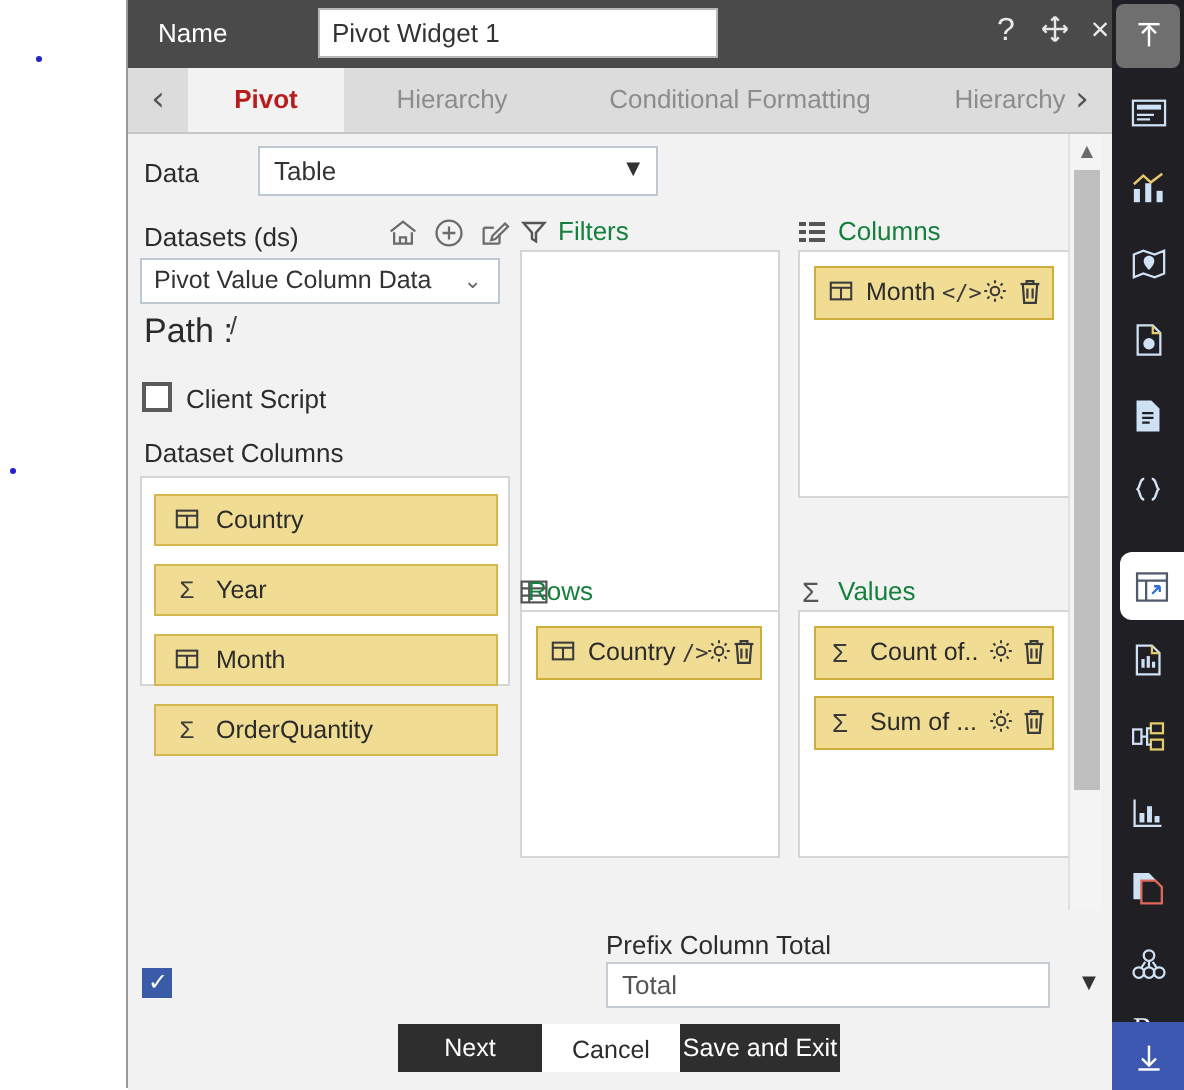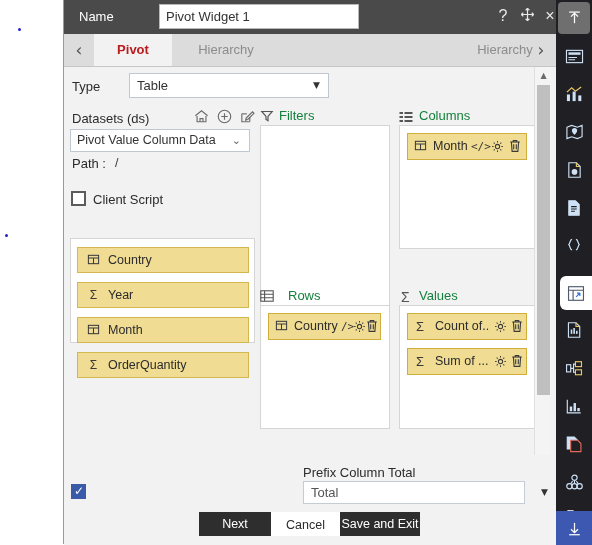--- a/index.html
+++ b/index.html
@@ -87,21 +87,21 @@
     color:#6b6b6b;
   }
   #ds-home { left:129px; }
   #ds-add { left:152px; }
   #ds-edit { left:175px; }
   #ds-select {
     position:absolute; left:6px; top:62px; width:180px; height:23px;
     background:#ffffff; border:1px solid #bfc7d1; box-sizing:border-box;
     font-size:12.5px; color:#333; line-height:21px; padding-left:6px; cursor:pointer;
   }
-  #path-label { left:8px; top:89px; font-size:13px; }
+  #path-label { left:8px; top:89px; font-size:17px; }
   #path-value { left:51px; top:89px; font-size:12.5px; color:#3a3a3a; }
 
   
   #cs-box {
     position:absolute; left:7px; top:124px; width:15px; height:15px;
     border:2px solid #5b5b5b; background:#ffffff; box-sizing:border-box; cursor:pointer;
   }
   #cs-label { left:29px; top:125px; }
   #dscols-label { left:8px; top:152px; }
 
@@ -223,27 +223,28 @@
           <path d="M8 1.5l-2 2M8 1.5l2 2M8 14.5l-2-2M8 14.5l2-2M1.5 8l2-2M1.5 8l2 2M14.5 8l-2-2M14.5 8l-2 2"></path>
         </svg>
       </div>
       <div class="tb-icon" id="tb-close">×</div>
     </div>
 
     <div id="tabstrip">
       <div class="tab-arrow" id="tab-prev">‹</div>
       <div class="tab active" id="tab0" style="left:30px; width:78px;">Pivot</div>
       <div class="tab" id="tab1" style="left:108px; width:108px;">Hierarchy</div>
+      <div class="tab" id="tab2" style="left:216px; width:180px;">Conditional Formatting</div>
       <div class="tab" id="tab3" style="left:396px; width:90px;">Hierarchy</div>
       <div class="tab-arrow" id="tab-next">›</div>
     </div>
 
     <div id="body">
 
-      <div class="lbl" id="type-label">Type</div>
+      <div class="lbl" id="type-label">Data</div>
       <div id="type-select">
         <span>Table</span>
         <span class="sel-caret">▼</span>
       </div>
 
       <div class="lbl" id="datasets-label">Datasets (ds)</div>
       <div class="ds-icon" id="ds-home">
         <svg width="17" height="17" viewBox="0 0 18 18" fill="none" stroke="#6b6b6b" stroke-width="1.2">
           <path d="M2.5 8.2L9 3l6.5 5.2"></path>
             <path d="M4.3 8.6v6h9.4v-6"></path>
@@ -267,20 +268,21 @@
       <div id="ds-select">
         <span>Pivot Value Column Data</span>
         <span class="sel-caret" style="top:-1px; font-size:11px; color:#666;">⌄</span>
       </div>
 
       <div class="lbl" id="path-label">Path :</div>
       <div class="lbl" id="path-value">/</div>
 
       <div id="cs-box"></div>
       <div class="lbl" id="cs-label">Client Script</div>
+      <div class="lbl" id="dscols-label">Dataset Columns</div>
 
       <div id="dscols-panel">
         <div class="chip" style="top:8px;">
           <span class="ci">
             <svg width="13" height="13" viewBox="0 0 14 14" fill="none" stroke="#3a3a3a" stroke-width="1.1" style="vertical-align:-2px">
               <rect x="1.5" y="2.5" width="11" height="9"></rect>
                 <path d="M1.5 5.3h11M7 5.3v6.2"></path>
             </svg>
           </span>
           <span class="ctx">Country</span>
@@ -349,21 +351,21 @@
           </span>
         </div>
       </div>
 
       <div class="dp-icon" style="left:196px; top:222px;">
         <svg width="14" height="14" viewBox="0 0 14 14" fill="none" stroke="#555" stroke-width="1.1">
           <rect x="0.8" y="1.8" width="12.4" height="10.4"></rect>
             <path d="M0.8 5.2h12.4M0.8 8.8h12.4M4.6 1.8v10.4"></path>
         </svg>
       </div>
-      <div class="dp-head" style="left:224px; top:221px;">Rows</div>
+      <div class="dp-head" style="left:200px; top:221px;">Rows</div>
       <div class="drop" style="left:196px; top:238px; width:130px; height:124px;">
         <div class="ditem" style="top:7px; width:113px;">
           <span class="di">
             <svg width="13" height="13" viewBox="0 0 14 14" fill="none" stroke="#3a3a3a" stroke-width="1.1" style="vertical-align:-2px">
               <rect x="1.5" y="2.5" width="11" height="9"></rect>
                 <path d="M1.5 5.3h11M7 5.3v6.2"></path>
             </svg>
           </span>
           <span class="dt" style="max-width:48px;">Country</span>
           <span class="dcode" style="left:72px;">/&gt;</span>

